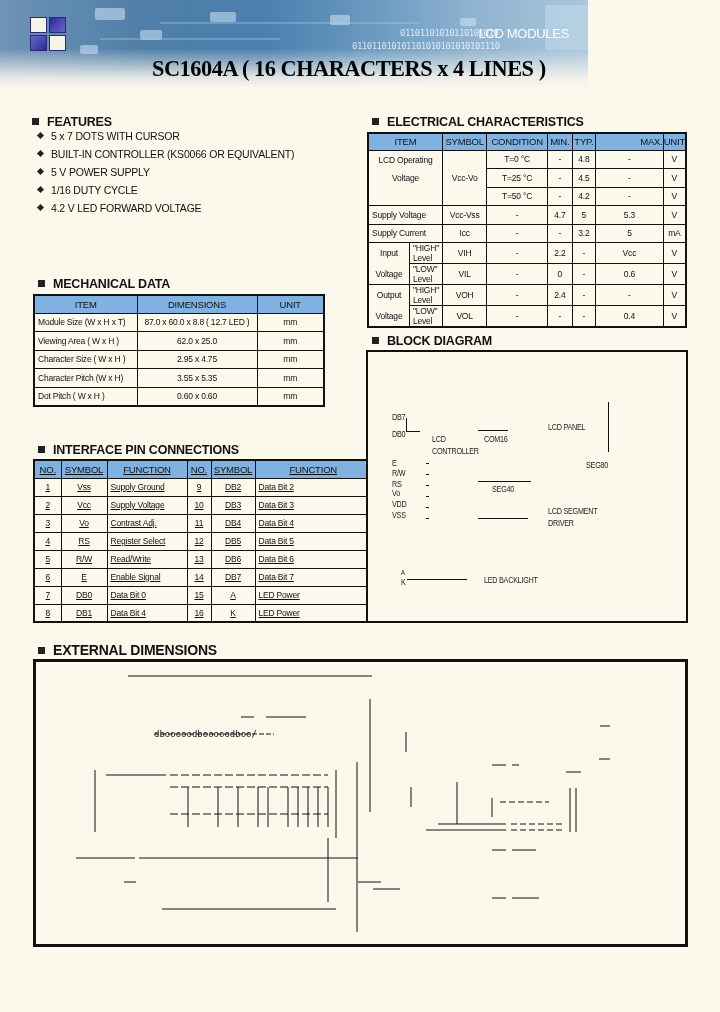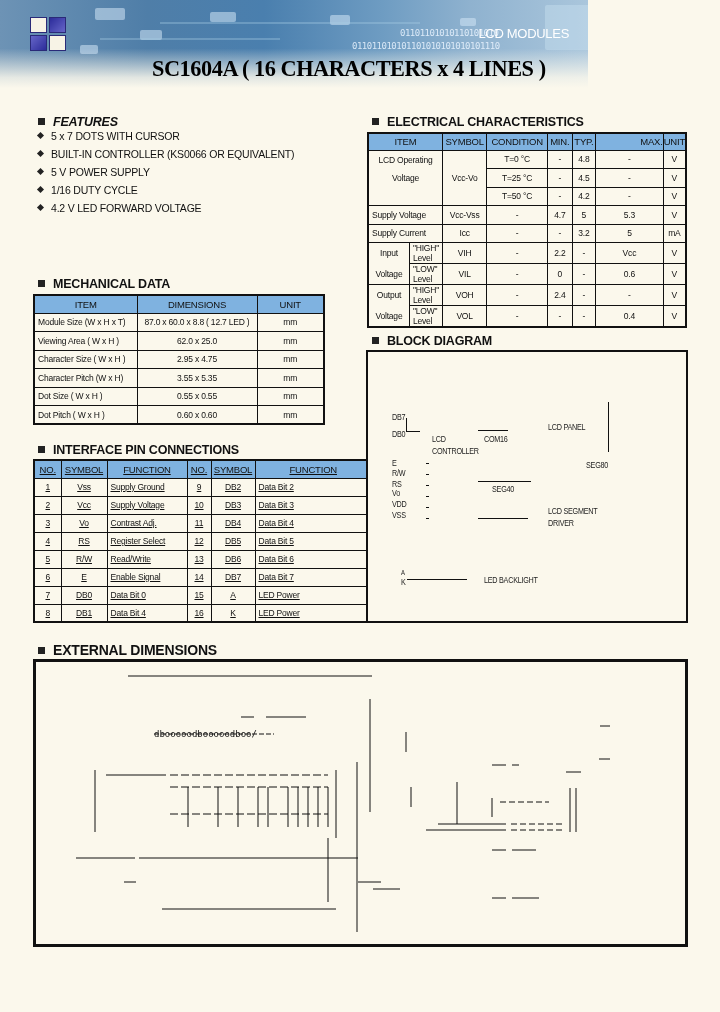--- a/index.html
+++ b/index.html
@@ -85,21 +85,21 @@
   <div class="logo">
     <div class="q1"></div>
       <div class="q2"></div>
       <div class="q3"></div>
       <div class="q4"></div>
   </div>
   <div class="brand-tag">LCD MODULES</div>
 </div>
 <div class="doc-title">SC1604A ( 16  CHARACTERS x 4 LINES )</div>
 
-<div class="section-title" style="left:38px;top:115px;font-style:italic;">
+<div class="section-title" style="left:32px;top:115px;">
   <span class="sq"></span><span>FEATURES</span>
 </div>
 <ul class="features">
   <li><span class="diamond"></span><span>5 x 7 DOTS WITH CURSOR</span></li>
   <li><span class="diamond"></span><span>BUILT-IN CONTROLLER (KS0066 OR EQUIVALENT)</span></li>
   <li><span class="diamond"></span><span>5 V POWER SUPPLY</span></li>
   <li><span class="diamond"></span><span>1/16 DUTY CYCLE</span></li>
   <li><span class="diamond"></span><span>4.2 V LED FORWARD VOLTAGE</span></li>
 </ul>
 
@@ -124,25 +124,20 @@
         <td>mm</td>
       </tr>
   <tr>
         <td class="l">Character Size ( W x H )</td>
         <td>2.95 x 4.75</td>
         <td>mm</td>
       </tr>
   <tr>
         <td class="l">Character Pitch (W x H)</td>
         <td>3.55 x 5.35</td>
-        <td>mm</td>
-      </tr>
-  <tr>
-        <td class="l">Dot Size ( W x H )</td>
-        <td>0.55 x 0.55</td>
         <td>mm</td>
       </tr>
   <tr>
         <td class="l">Dot Pitch ( W x H )</td>
         <td>0.60 x 0.60</td>
         <td>mm</td>
       </tr>
 </tbody>
   </table>
 

